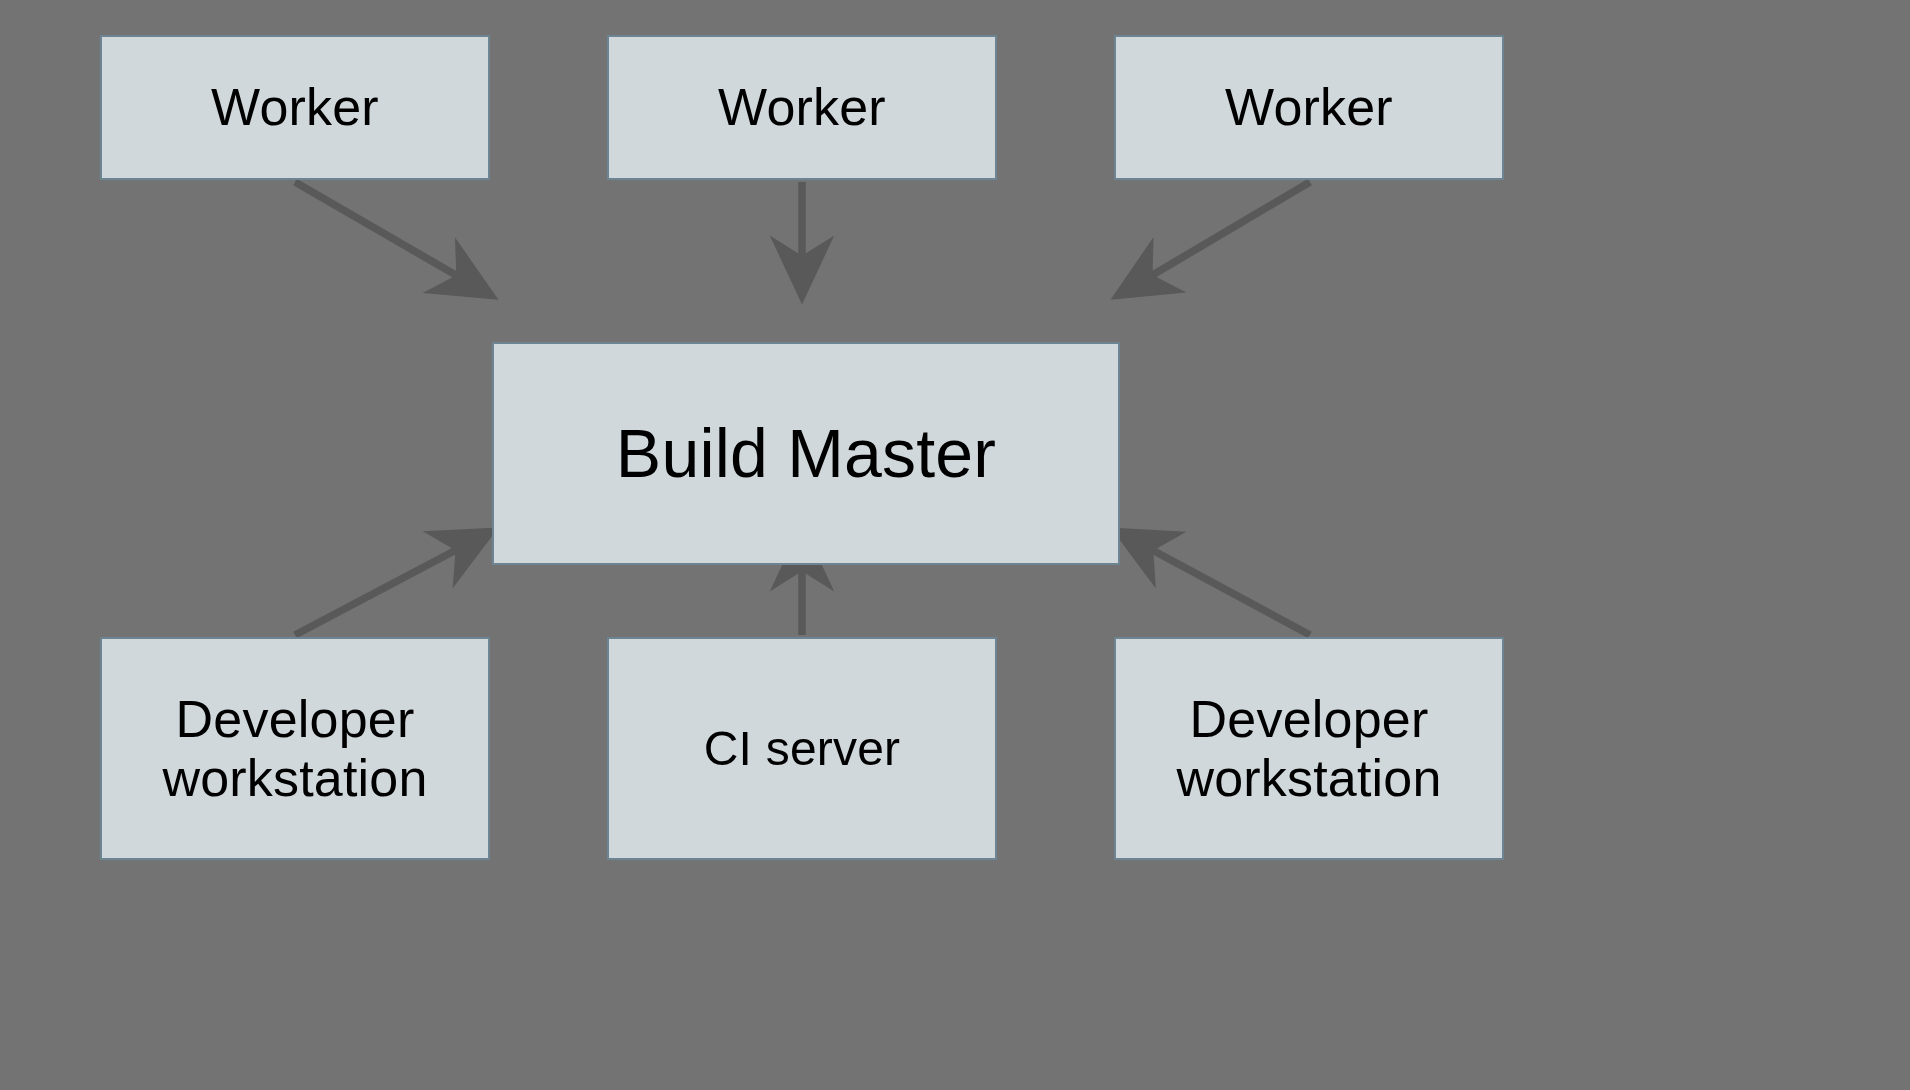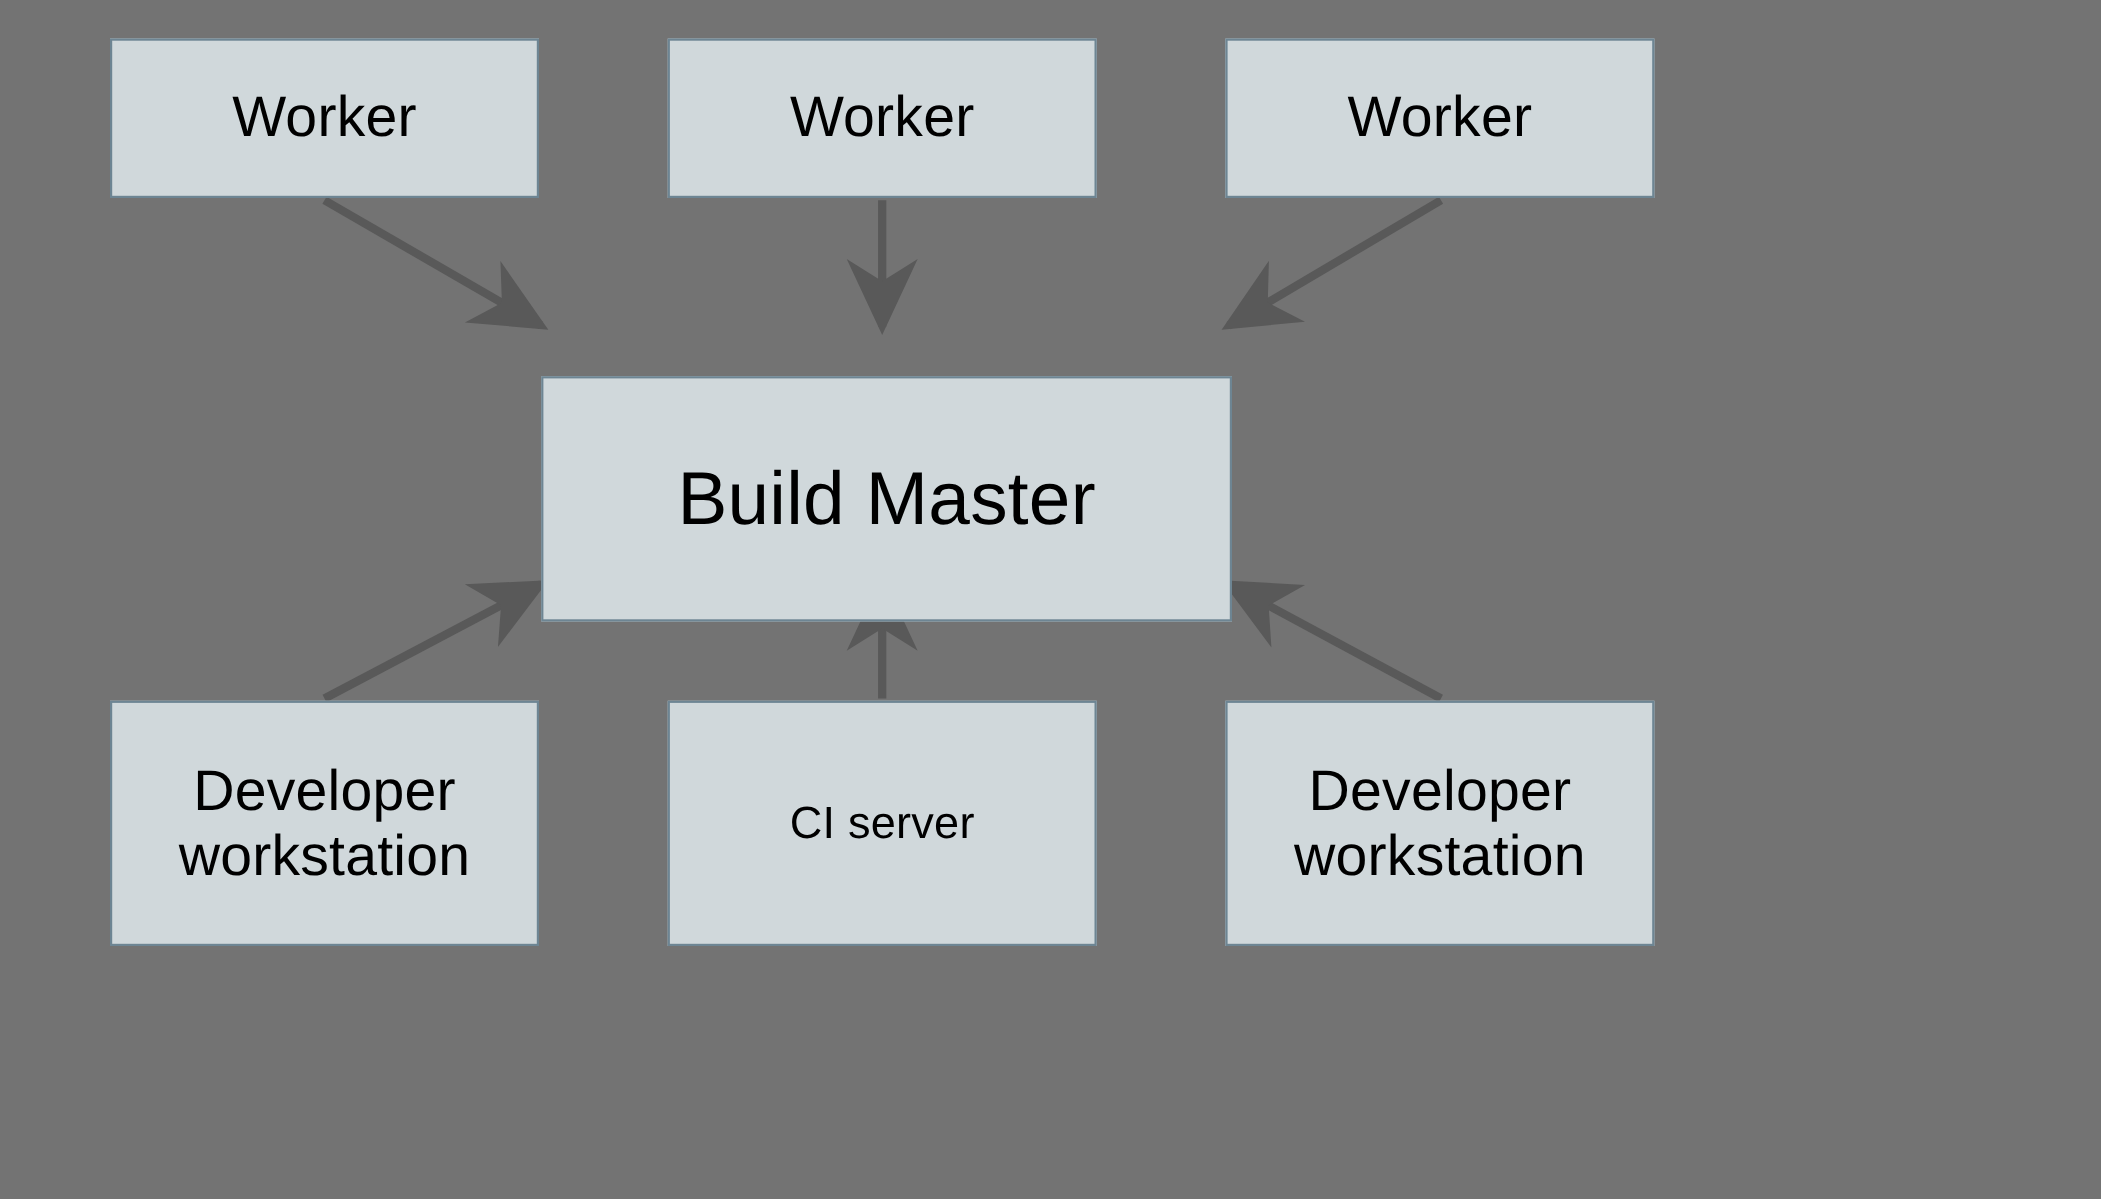--- a/index.html
+++ b/index.html
@@ -46,21 +46,21 @@
     white-space: pre-line;
     padding: 0 6px;
   }
   .node-worker-1 { left: 100px;  top: 35px;  width: 390px; height: 145px; font-size: 52px; }
   .node-worker-2 { left: 607px;  top: 35px;  width: 390px; height: 145px; font-size: 52px; }
   .node-worker-3 { left: 1114px; top: 35px;  width: 390px; height: 145px; font-size: 52px; }
 
   .node-build-master { left: 492px; top: 302px; width: 628px; height: 223px; font-size: 68px; margin-top: 40px; }
 
   .node-dev-left  { left: 100px;  top: 637px; width: 390px; height: 223px; font-size: 52px; }
-  .node-ci        { left: 607px;  top: 637px; width: 390px; height: 223px; font-size: 41px; }
+  .node-ci        { left: 607px;  top: 637px; width: 390px; height: 223px; font-size: 48px; }
   .node-dev-right { left: 1114px; top: 637px; width: 390px; height: 223px; font-size: 52px; }
 </style>
 </head>
 <body>
 
 <div id="canvas">
 
   <svg id="edge-layer" viewBox="0 0 1910 1090" width="1910" height="1090" xmlns="http://www.w3.org/2000/svg">
     <defs>
       <marker id="stealth-arrow" markerWidth="11" markerHeight="11" refX="8.6" refY="5" orient="auto" markerUnits="strokeWidth">

